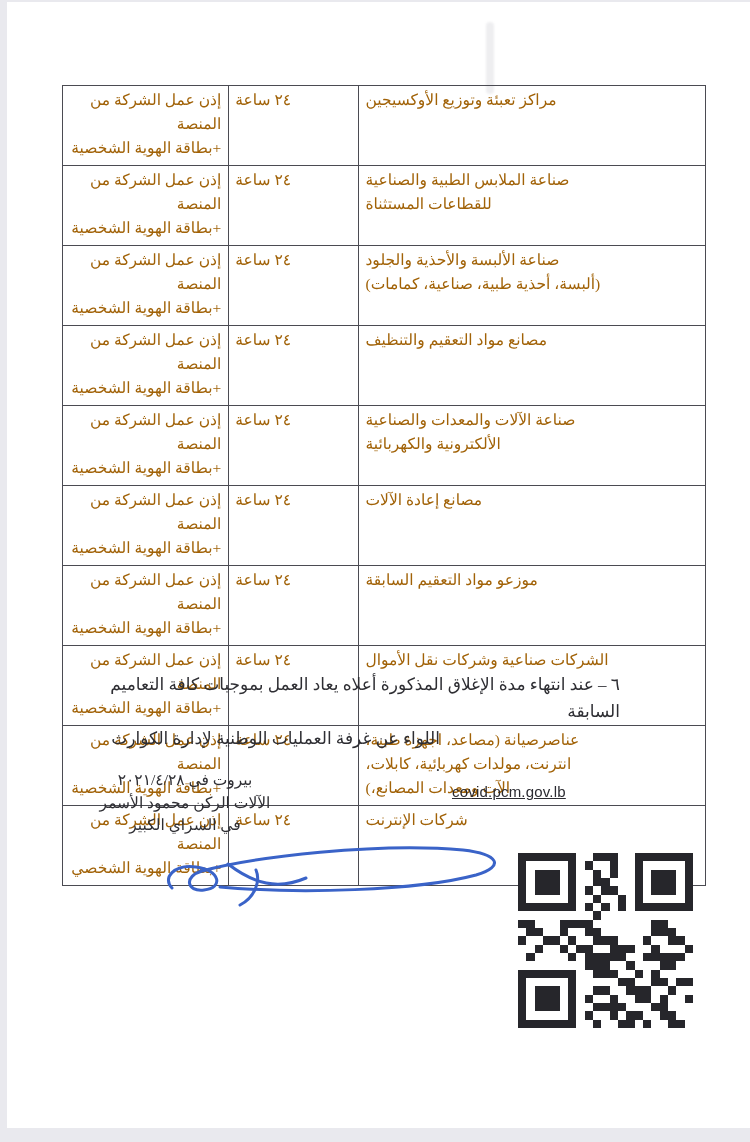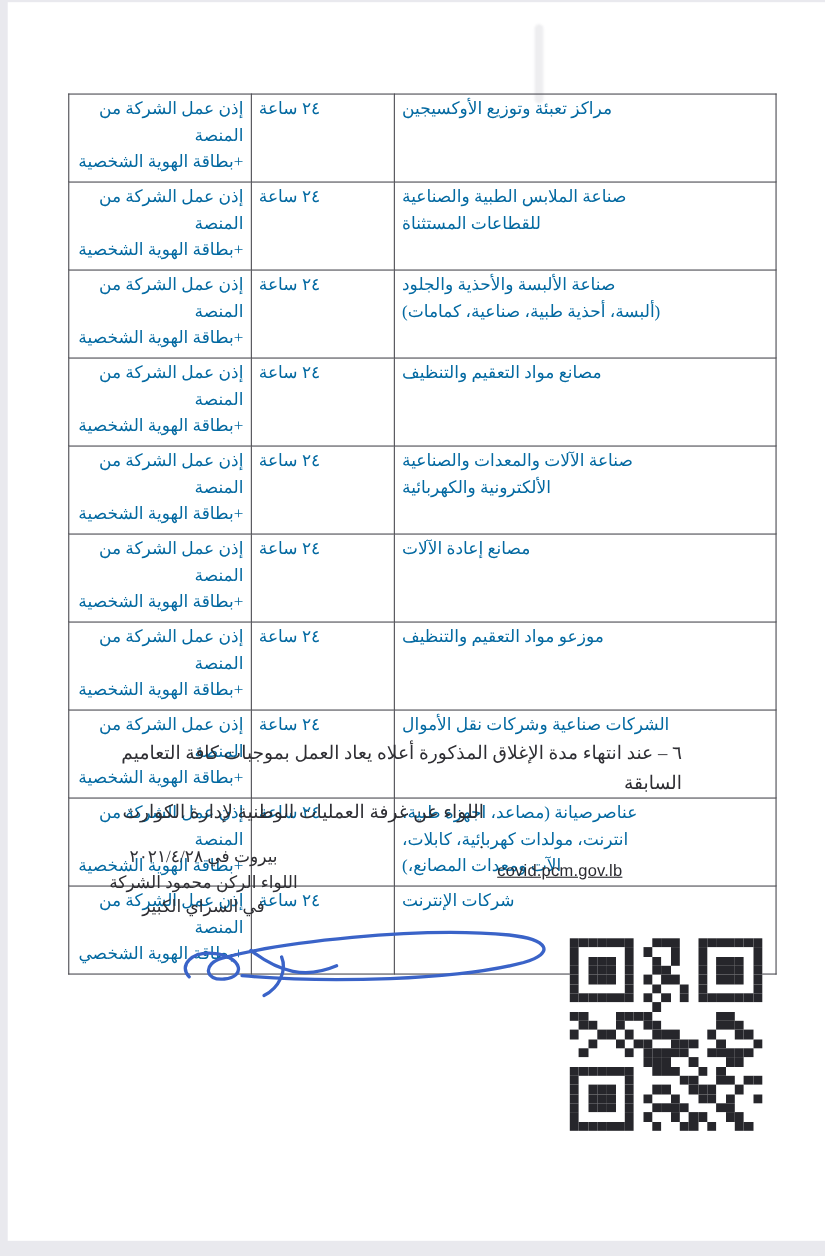--- a/index.html
+++ b/index.html
@@ -20,21 +20,21 @@
   table.permits{
     position:absolute;left:62px;top:85px;width:644px;
     border-collapse:collapse;table-layout:fixed;direction:rtl;
   }
   table.permits td{
     border:1px solid #4b4b52;
     vertical-align:top;
     padding:2px 7px 5px 6px;
     font-size:15.5px;line-height:24px;
     white-space:pre-line;
-    color:#0369a1;
+    color:#a16207;
   }
   td.activity-cell{text-align:left;}
   td.hours-cell{text-align:left;padding-top:2px;}
   td.permit-cell{text-align:right;}
   tr.row-first td{height:50px;}
   .note{
     position:absolute;top:671px;right:130px;width:510px;
     direction:rtl;text-align:right;
     font-size:17px;line-height:27px;color:#2e2e33;
   }
@@ -108,21 +108,21 @@
         <td class="permit-cell">إذن عمل الشركة من المنصة
 +بطاقة الهوية الشخصية</td>
       </tr>
       <tr>
         <td class="activity-cell">مصانع إعادة الآلات</td>
         <td class="hours-cell">٢٤ ساعة</td>
         <td class="permit-cell">إذن عمل الشركة من المنصة
 +بطاقة الهوية الشخصية</td>
       </tr>
       <tr>
-        <td class="activity-cell">موزعو مواد التعقيم والتنظيف</td>
+        <td class="activity-cell">موزعو مواد التعقيم السابقة</td>
         <td class="hours-cell">٢٤ ساعة</td>
         <td class="permit-cell">إذن عمل الشركة من المنصة
 +بطاقة الهوية الشخصية</td>
       </tr>
       <tr>
         <td class="activity-cell">الشركات صناعية وشركات نقل الأموال</td>
         <td class="hours-cell">٢٤ ساعة</td>
         <td class="permit-cell">إذن عمل الشركة من المنصة
 +بطاقة الهوية الشخصية</td>
       </tr>
@@ -143,21 +143,21 @@
     </tbody>
 </table>
 
 <div class="note">
   <div>٦ – عند انتهاء مدة الإغلاق المذكورة أعلاه يعاد العمل بموجبات كافة التعاميم السابقة</div>
   <div class="note-l2">اللواء عن غرفة العمليات الوطنية لإدارة الكوارث .</div>
 </div>
 
 <div class="sig-block">
   <div>بيروت في ٢٠٢١/٤/٢٨</div>
-  <div>اللواء الركن محمود الشركة</div>
+  <div>الآلات الركن محمود الأسمر</div>
   <div>في السراي الكبير</div>
 </div>
 
 <svg class="signature-svg" viewBox="0 0 352 74" aria-hidden="true">
   <g fill="none" stroke="#3a63c8" stroke-width="3" stroke-linecap="round" stroke-linejoin="round">
     <path d="M14 54 C 4 44, 16 30, 38 33 C 62 36, 66 54, 46 56 C 28 58, 26 42, 44 37 C 96 23, 220 8, 305 16 C 340 20, 348 32, 318 41 C 258 57, 140 60, 62 53"></path>
     <path d="M70 30 C 96 50, 120 56, 148 44"></path>
     <path d="M98 36 C 103 48, 96 64, 82 71"></path>
   </g>
 </svg>

